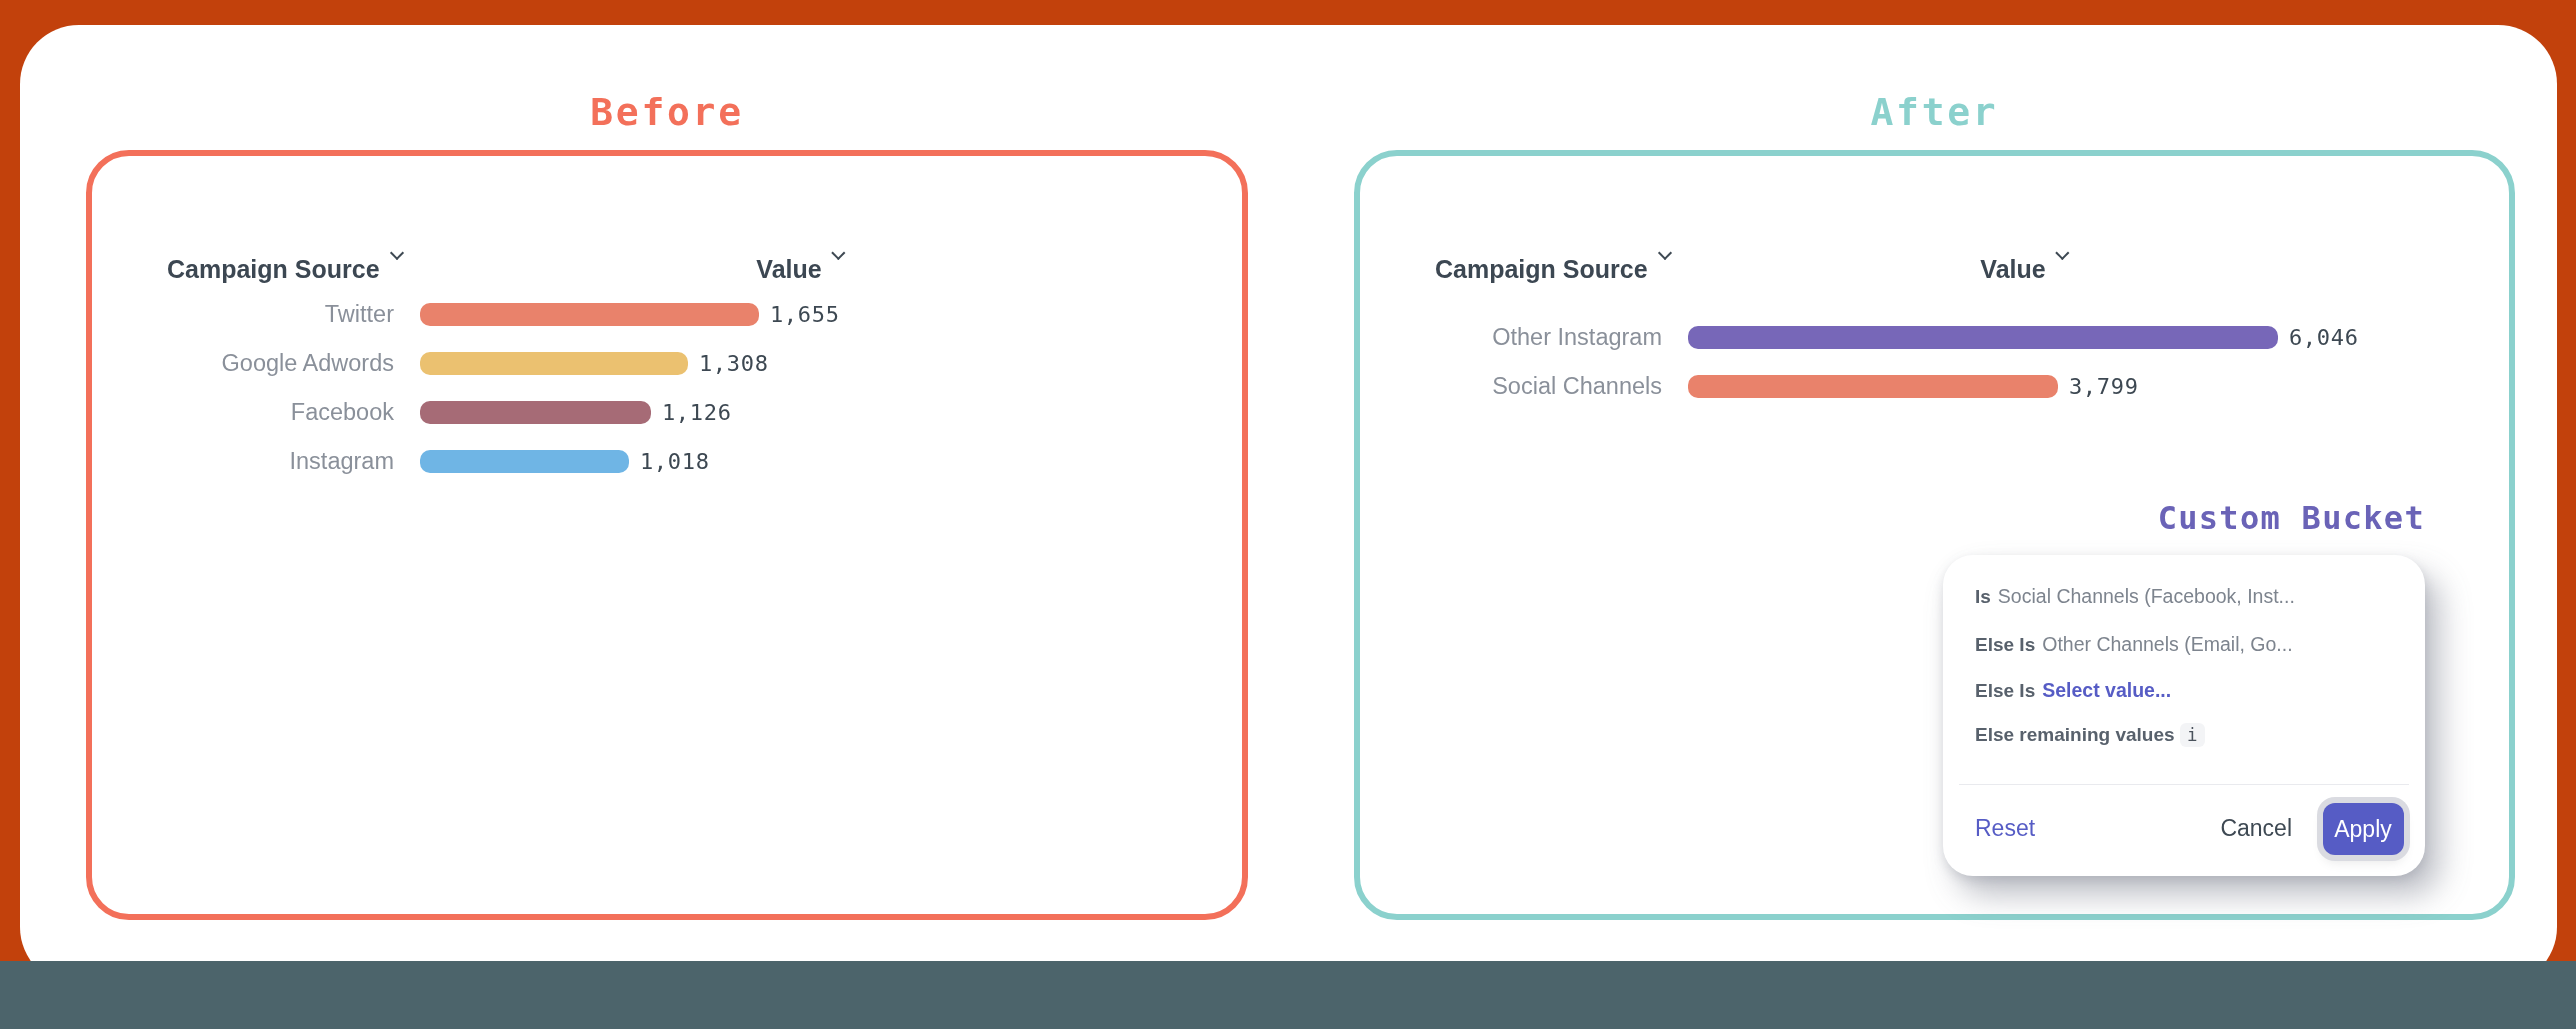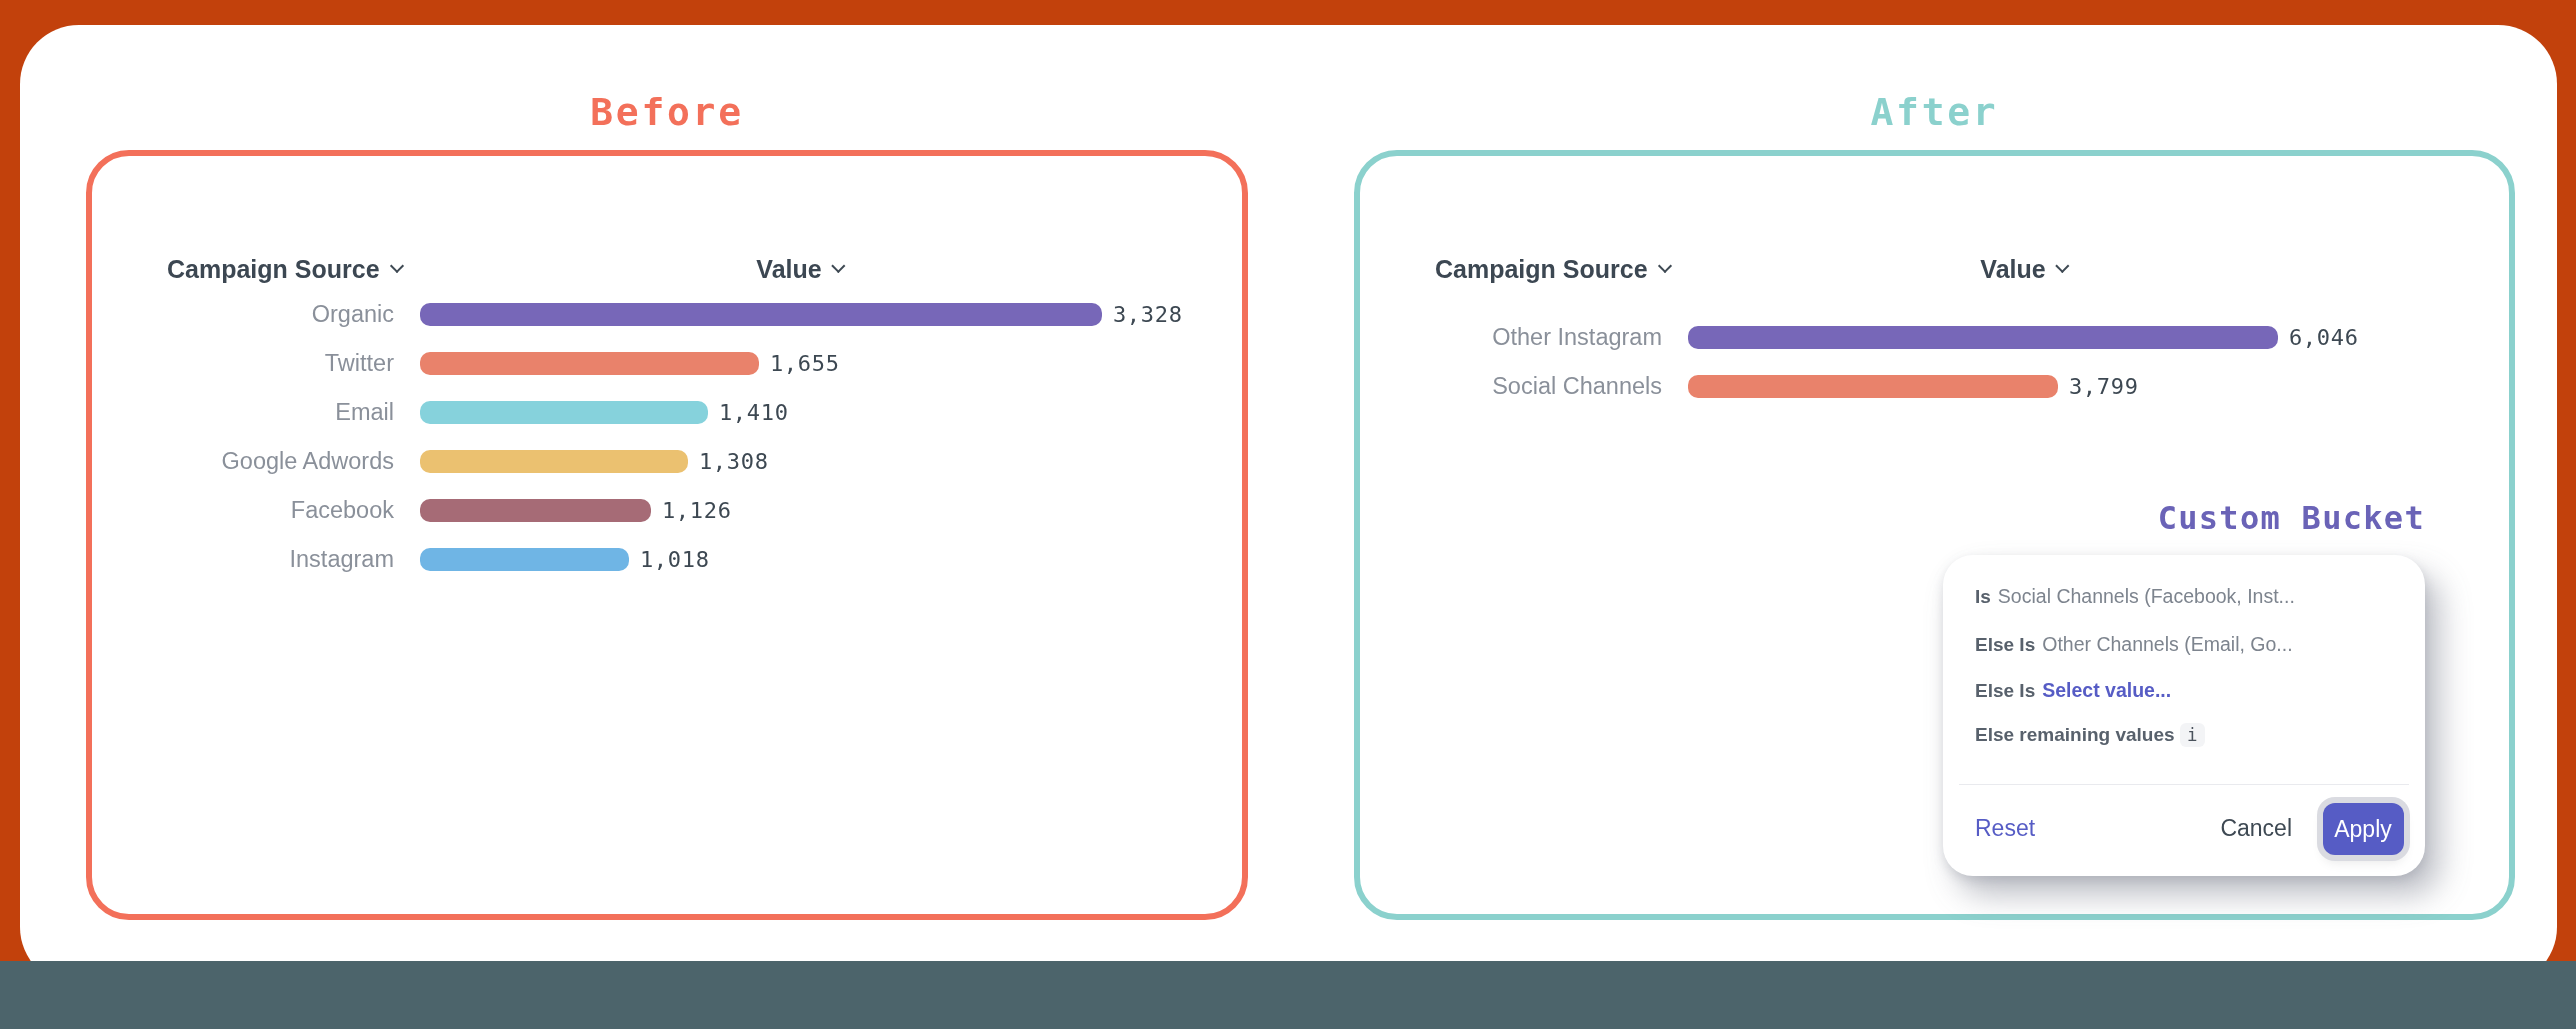--- a/index.html
+++ b/index.html
@@ -19,21 +19,21 @@
   .panel-title.after  { left:1334px; top:64px; width:1161px; color:#8BD1CD; }
 
   
   .panel-box { position:absolute; top:125px; height:770px; background:#fff;
                border-radius:43px; }
   .panel-box.before { left:66px;  width:1162px; border:6.7px solid #F3705A; }
   .panel-box.after  { left:1334px; width:1161px; border:6.7px solid #8BD1CD; }
 
   
   .thead { position:absolute; left:0; top:99px; width:100%; height:29.5px; }
-  .th { position:absolute; display:inline-flex; align-items:center;
+  .th { position:absolute; display:inline-flex; 
         font-size:25px; font-weight:600; color:#3C4752; line-height:29.5px; }
   .th-source { left:75px; }
   .th-value  { transform:translateX(-50%); }
   .panel-box.before .th-value { left:708px; }
   .panel-box.after  .th-value { left:664px; }
 
   .chevron-icon { display:inline-block; width:10px; height:10px;
                   border-right:2.3px solid #3E4953; border-bottom:2.3px solid #3E4953;
                   transform:rotate(45deg); margin-left:12px; margin-top:-6.7px; }
 
@@ -96,33 +96,23 @@
           <span>Campaign Source</span>
           <span class="chevron-icon"></span>
         </span>
         <span class="th th-value">
           <span>Value</span>
           <span class="chevron-icon"></span>
         </span>
       </div>
       <div class="rows" id="before-rows">
           <div class="row">
-            <span class="row-label">Organic</span>
-            <span class="bar" style="width: 682px; background: rgb(119, 103, 184);"></span>
-            <span class="bar-value">3,328</span>
-          </div>
-          <div class="row">
             <span class="row-label">Twitter</span>
             <span class="bar" style="width: 339px; background: rgb(233, 130, 107);"></span>
             <span class="bar-value">1,655</span>
-          </div>
-          <div class="row">
-            <span class="row-label">Email</span>
-            <span class="bar" style="width: 288px; background: rgb(134, 210, 220);"></span>
-            <span class="bar-value">1,410</span>
           </div>
           <div class="row">
             <span class="row-label">Google Adwords</span>
             <span class="bar" style="width: 268px; background: rgb(235, 193, 112);"></span>
             <span class="bar-value">1,308</span>
           </div>
           <div class="row">
             <span class="row-label">Facebook</span>
             <span class="bar" style="width: 231px; background: rgb(166, 107, 118);"></span>
             <span class="bar-value">1,126</span>

